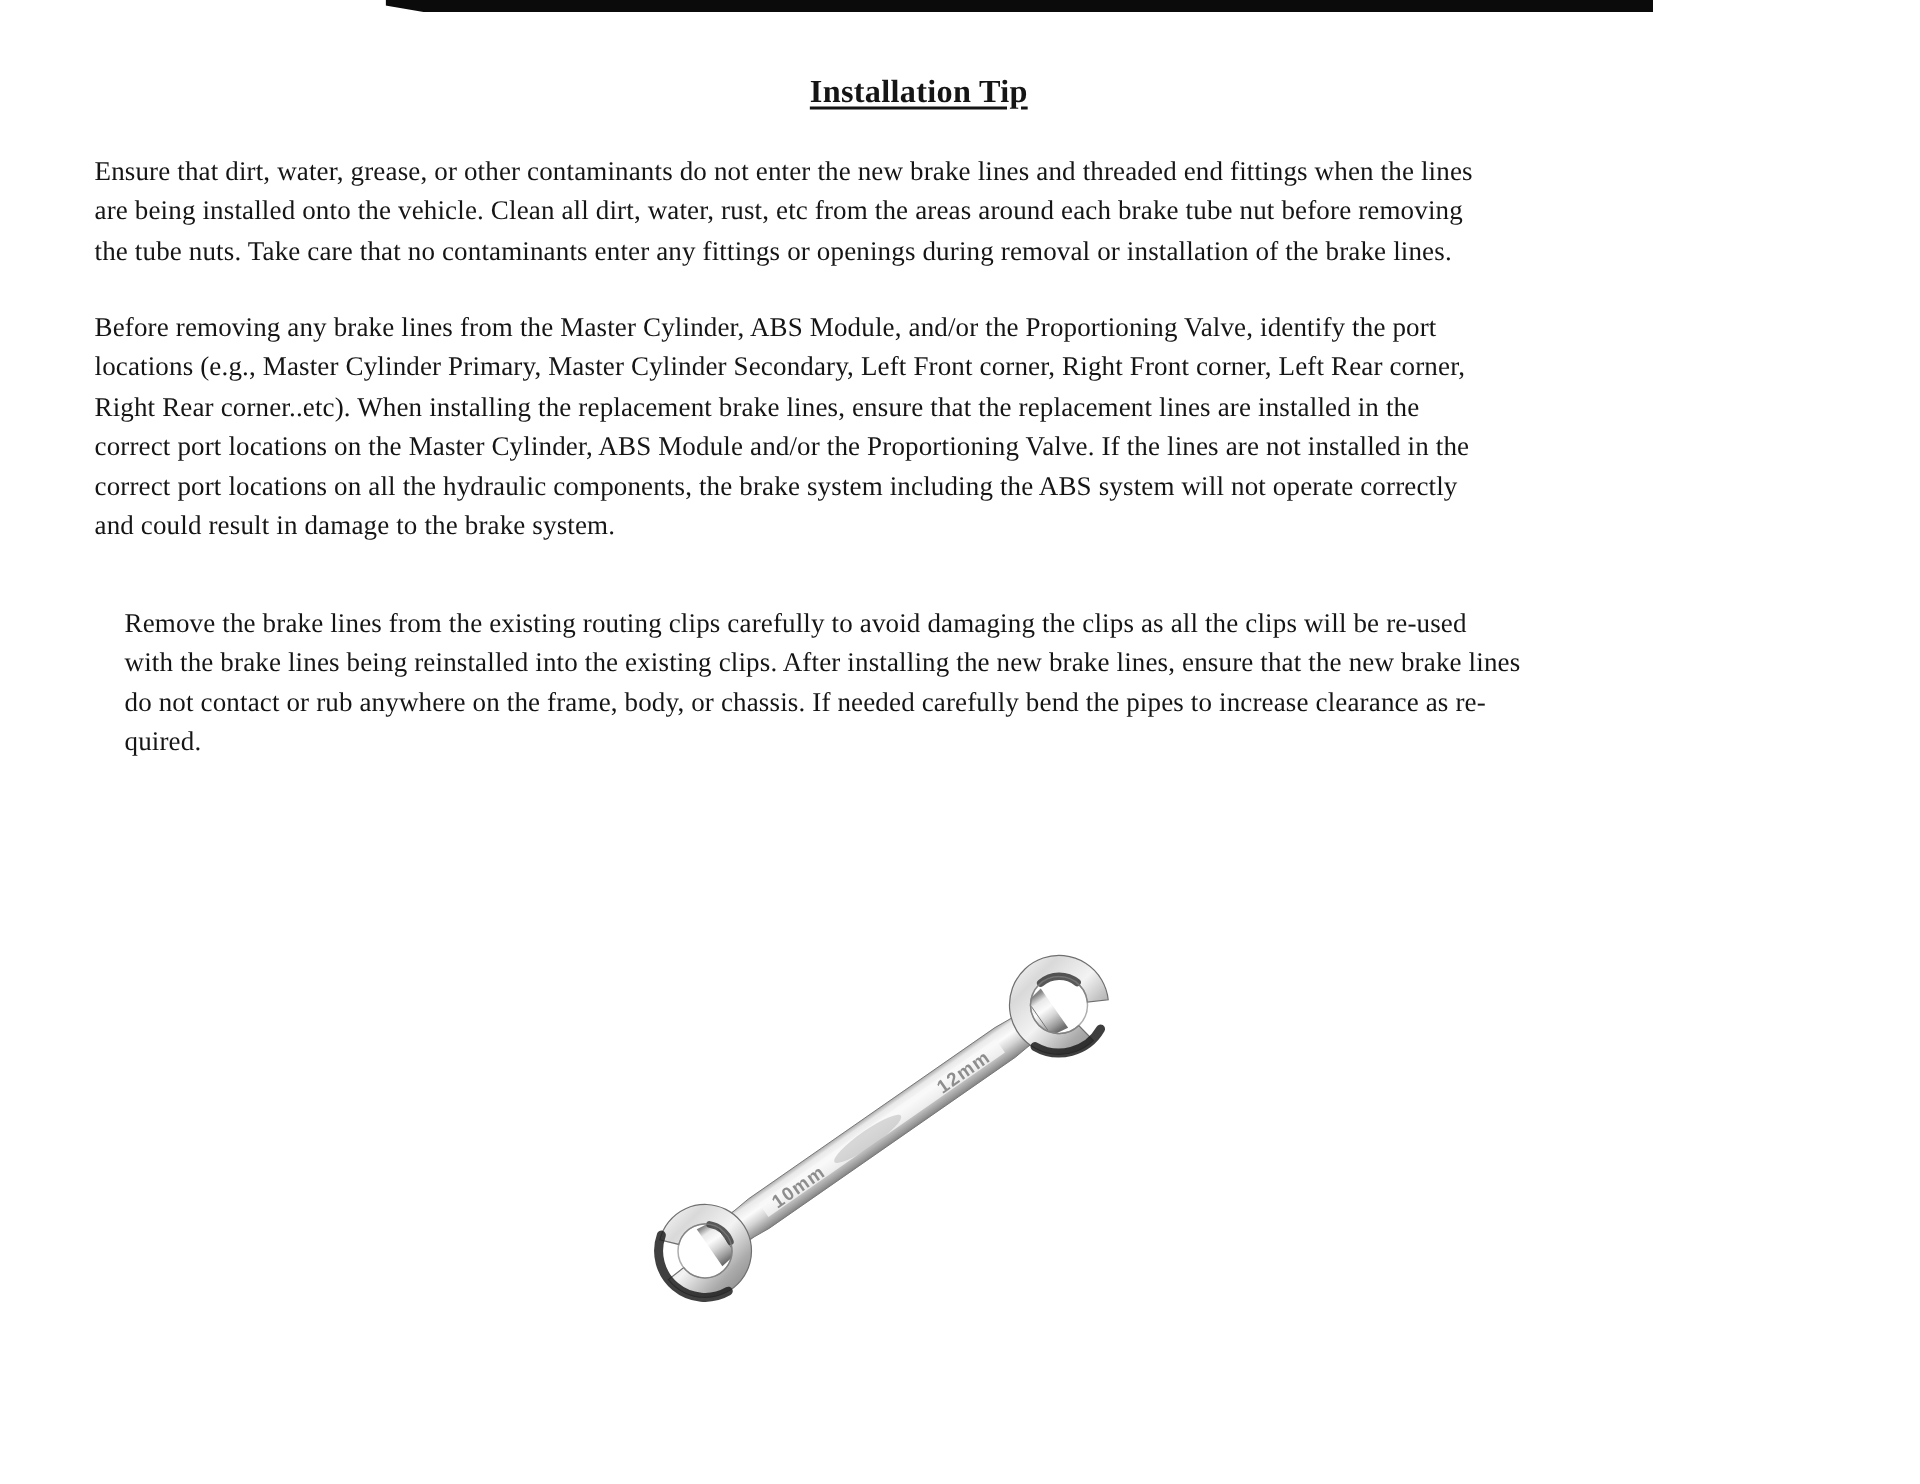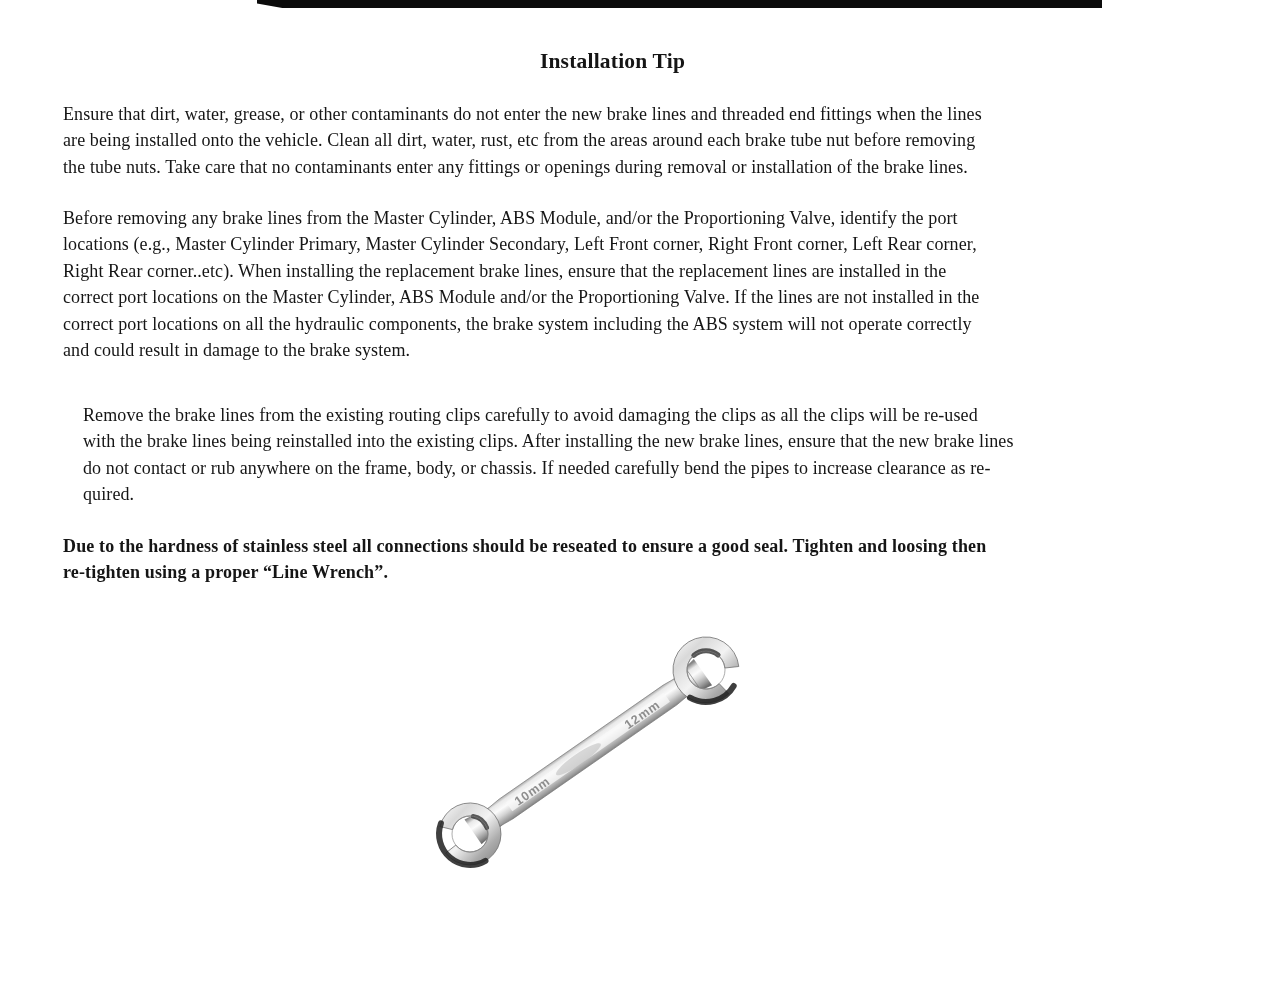--- a/index.html
+++ b/index.html
@@ -28,20 +28,21 @@
     clip-path: polygon(0 0, 100% 0, 100% 100%, 3% 100%, 0 45%);
   }
   .doc-title {
     position: absolute;
     top: 35px;
     left: 0;
     width: 1225px;
     text-align: center;
     font-size: 21.5px;
     font-weight: bold;
+    text-decoration: underline;
     text-decoration-thickness: 2px;
     text-underline-offset: 3px;
     letter-spacing: 0.2px;
   }
   .para {
     position: absolute;
     left: 63px;
     width: 1194px;
     font-size: 18px;
     line-height: 26.4px;
@@ -82,22 +83,20 @@
   <p class="para p2">Before removing any brake lines from the Master Cylinder, ABS Module, and/or the Proportioning Valve, identify the port
 locations (e.g., Master Cylinder Primary, Master Cylinder Secondary, Left Front corner, Right Front corner, Left Rear corner,
 Right Rear corner..etc). When installing the replacement brake lines, ensure that the replacement lines are installed in the
 correct port locations on the Master Cylinder, ABS Module and/or the Proportioning Valve. If the lines are not installed in the
 correct port locations on all the hydraulic components, the brake system including the ABS system will not operate correctly
 and could result in damage to the brake system.</p>
   <p class="para p3">Remove the brake lines from the existing routing clips carefully to avoid damaging the clips as all the clips will be re-used
 with the brake lines being reinstalled into the existing clips. After installing the new brake lines, ensure that the new brake lines
 do not contact or rub anywhere on the frame, body, or chassis. If needed carefully bend the pipes to increase clearance as re-
 quired.</p>
-  <p class="para p4">Due to the hardness of stainless steel all connections should be reseated to ensure a good seal. Tighten and loosing then
-re-tighten using a proper “Line Wrench”.</p>
 
   <div class="figure-wrap">
     <svg width="360" height="260" viewBox="0 0 360 260" xmlns="http://www.w3.org/2000/svg">
       <defs>
         <linearGradient id="chromeShaft" gradientUnits="userSpaceOnUse" x1="0" y1="-14" x2="0" y2="14">
           <stop offset="0" stop-color="#858585"></stop>
           <stop offset="0.18" stop-color="#e9e9e9"></stop>
           <stop offset="0.40" stop-color="#fbfbfb"></stop>
           <stop offset="0.62" stop-color="#d4d4d4"></stop>
           <stop offset="0.85" stop-color="#9a9a9a"></stop>

